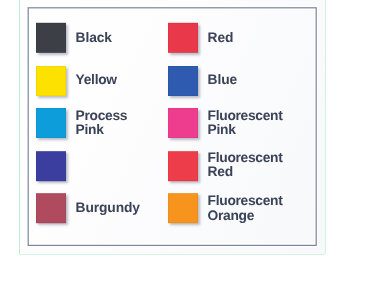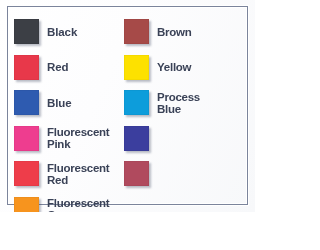--- a/index.html
+++ b/index.html
@@ -9,20 +9,21 @@
     background: #ffffff;
   }
 
   #page {
     position: relative;
     width: 255px;
     height: 212px;
     background: #22c55e;
     font-family: "Liberation Sans", "DejaVu Sans", sans-serif;
     overflow: hidden;
+    margin-left: 16px;
     -webkit-font-smoothing: antialiased;
   }
 
   
   .paper {
     position: absolute;
     inset: 0;
     background:
       linear-gradient(115deg, #ffffff 0%, #fdfdfe 40%, #f7f8fa 100%);
   }
@@ -96,26 +97,20 @@
   <div class="frame" style="border-color: rgb(123, 132, 155);"></div>
 
   <div class="grid">
 
     <div class="cell col-left">
       <span class="swatch-wrap">
         <span class="swatch" style="background: rgb(60, 63, 69);"></span>
       </span>
       <span class="label" style="color: rgb(58, 66, 87);">Black</span>
     </div>
-    <div class="cell col-right">
-      <span class="swatch-wrap">
-        <span class="swatch" style="background: rgb(166, 74, 72);"></span>
-      </span>
-      <span class="label" style="color: rgb(58, 66, 87);">Brown</span>
-    </div>
 
     <div class="cell col-left">
       <span class="swatch-wrap">
         <span class="swatch" style="background: rgb(232, 56, 74);"></span>
       </span>
       <span class="label" style="color: rgb(58, 66, 87);">Red</span>
     </div>
     <div class="cell col-right">
       <span class="swatch-wrap">
         <span class="swatch" style="background: rgb(253, 225, 0);"></span>
@@ -127,21 +122,21 @@
       <span class="swatch-wrap">
         <span class="swatch" style="background: rgb(46, 91, 176);"></span>
       </span>
       <span class="label" style="color: rgb(58, 66, 87);">Blue</span>
     </div>
     <div class="cell col-right">
       <span class="swatch-wrap">
         <span class="swatch" style="background: rgb(13, 157, 219);"></span>
       </span>
       <span class="label" style="color: rgb(58, 66, 87);">Process
-Blue</span>
+Pink</span>
     </div>
 
     <div class="cell col-right">
       <span class="swatch-wrap">
         <span class="swatch" style="background: rgb(238, 61, 143);"></span>
       </span>
       <span class="label" style="color: rgb(58, 66, 87);">Fluorescent
 Pink</span>
     </div>
 
@@ -155,20 +150,21 @@
         <span class="swatch" style="background: rgb(238, 61, 74);"></span>
       </span>
       <span class="label" style="color: rgb(58, 66, 87);">Fluorescent
 Red</span>
     </div>
 
     <div class="cell col-left">
       <span class="swatch-wrap">
         <span class="swatch" style="background: rgb(176, 74, 94);"></span>
       </span>
+      <span class="label" style="color: rgb(58, 66, 87);">Burgundy</span>
     </div>
     <div class="cell col-right">
       <span class="swatch-wrap">
         <span class="swatch" style="background: rgb(247, 148, 30);"></span>
       </span>
       <span class="label" style="color: rgb(58, 66, 87);">Fluorescent
 Orange</span>
     </div>
 
   </div>

